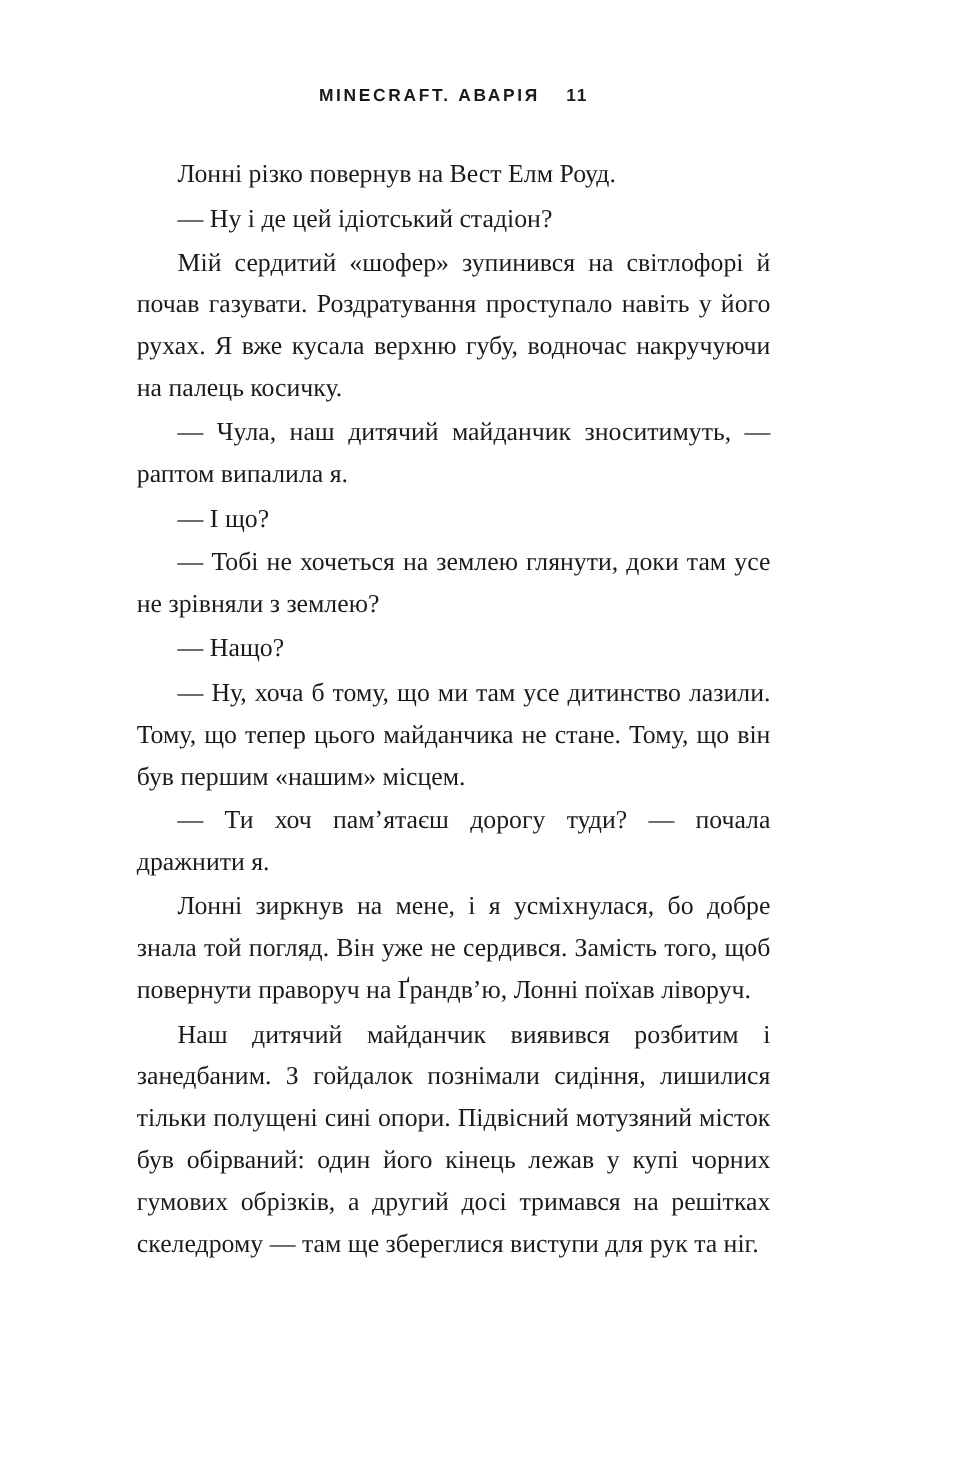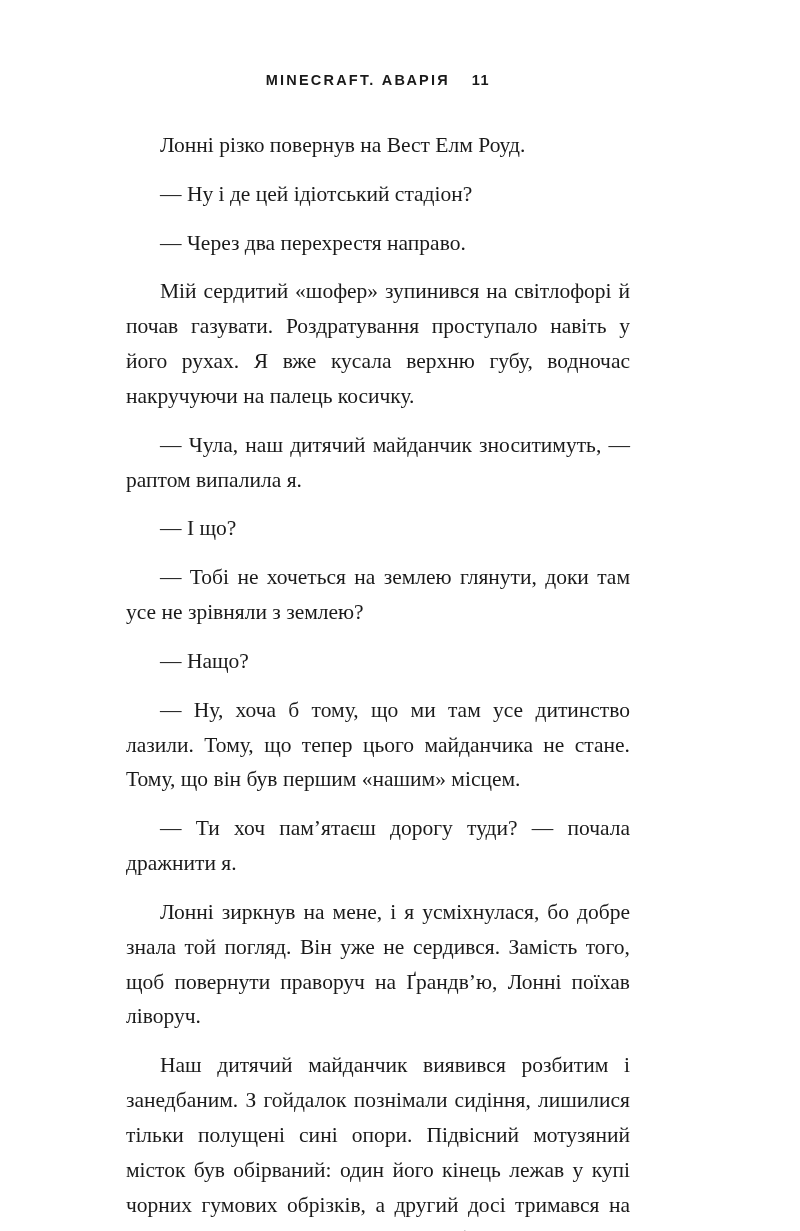--- a/index.html
+++ b/index.html
@@ -34,42 +34,41 @@
   }
   .running-head .title-text {
     display: inline;
   }
   .running-head .page-number {
     display: inline;
     margin-left: 22px;
     letter-spacing: 1.5px;
   }
   .body-text p {
-    margin: 14px;
+    margin: 2px;
     font-size: 21.5px;
     line-height: 1.62;
     text-align: justify;
     text-justify: inter-word;
     text-indent: 34px;
     hyphens: manual;
   }
 </style>
 </head>
 <body>
 
 <div class="page">
 
   <div class="running-head">
     <span class="title-text">MINECRAFT. АВАРІЯ</span><span class="page-number">11</span>
   </div>
 
   <div class="body-text">
     <p>Лонні різко повернув на Вест Елм Роуд.</p>
     <p>— Ну і де цей ідіотський стадіон?</p>
-    <p>— Через два перехрестя направо.</p>
     <p>Мій сердитий «шофер» зупинився на світлофорі й почав газувати. Роздратування проступало навіть у його рухах. Я вже кусала верхню губу, водночас накручуючи на палець косичку.</p>
     <p>— Чула, наш дитячий майданчик зноситимуть, — раптом випалила я.</p>
     <p>— І що?</p>
     <p>— Тобі не хочеться на землею глянути, доки там усе не зрівняли з землею?</p>
     <p>— Нащо?</p>
     <p>— Ну, хоча б тому, що ми там усе дитинство лазили. Тому, що тепер цього майданчика не стане. Тому, що він був першим «нашим» місцем.</p>
     <p>— Ти хоч пам’ятаєш дорогу туди? — почала дражнити я.</p>
     <p>Лонні зиркнув на мене, і я усміхнулася, бо добре знала той погляд. Він уже не сердився. Замість того, щоб повернути праворуч на Ґрандв’ю, Лонні поїхав ліворуч.</p>
     <p>Наш дитячий майданчик виявився розбитим і занедбаним. З гойдалок познімали сидіння, лишилися тільки полущені сині опори. Підвісний мотузяний місток був обірваний: один його кінець лежав у купі чорних гумових обрізків, а другий досі тримався на решітках скеледрому — там ще збереглися виступи для рук та ніг.</p>
   </div>

